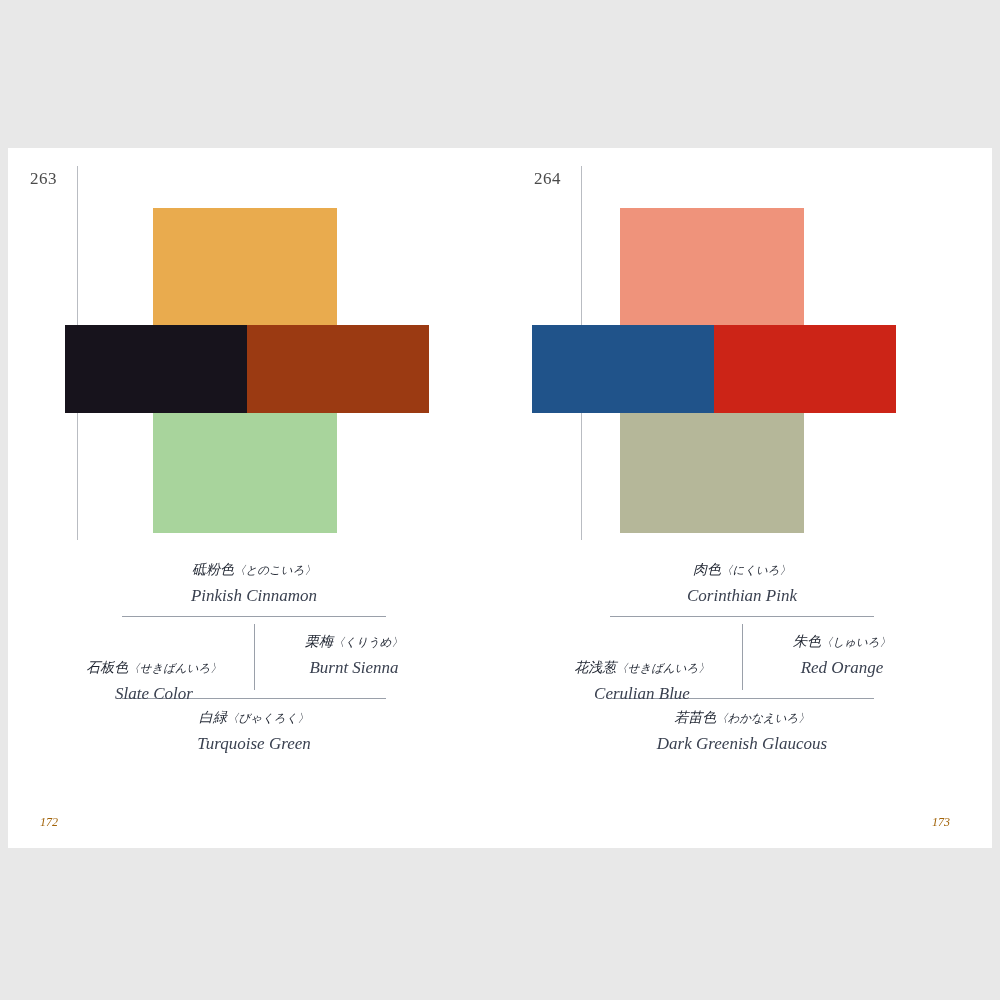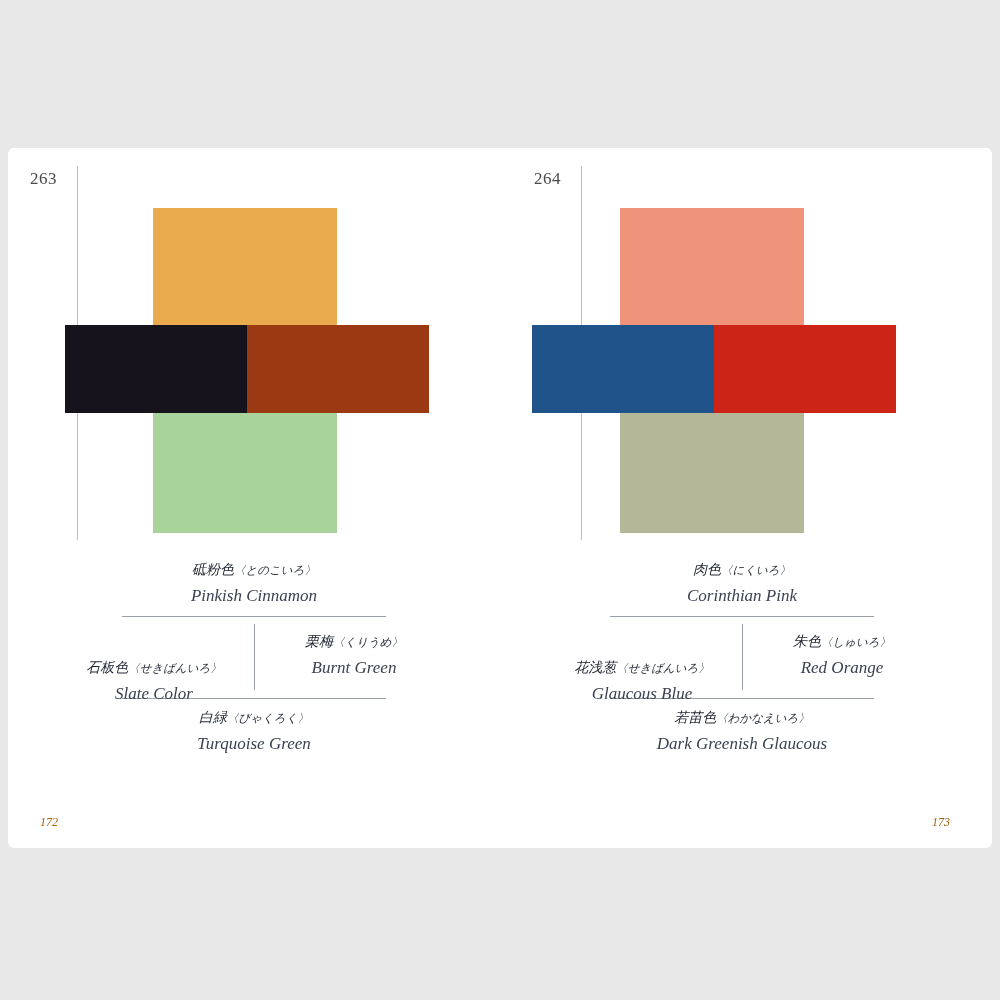--- a/index.html
+++ b/index.html
@@ -176,21 +176,21 @@
     font-size: 12px;
     font-style: italic;
     color: #a16207;
   }
   .page-left  .folio { left: 32px; }
   .page-right .folio { right: 42px; margin-top: 20px; }
 </style>
 </head>
 <body style="background: rgb(232, 232, 232);">
 
-<div id="spread" style="background: rgb(255, 255, 255); border-radius: 6px;">
+<div id="spread" style="background: rgb(255, 255, 255);">
 
   <div class="page page-left">
 
     <div class="plate-marker">
       <div class="plate-number">263</div>
       <div class="plate-rule"></div>
     </div>
 
     <div class="cross">
       <div class="swatch sw-top" style="background: rgb(233, 171, 78);"></div>
@@ -209,21 +209,21 @@
         <div class="en">Pinkish Cinnamon</div>
       </div>
 
       <div class="label-cell cell-left">
         <div class="jp"><span>石板色</span><span class="kana">〈せきばんいろ〉</span></div>
         <div class="en">Slate Color</div>
       </div>
 
       <div class="label-cell cell-right">
         <div class="jp"><span>栗梅</span><span class="kana">〈くりうめ〉</span></div>
-        <div class="en">Burnt Green</div>
+        <div class="en">Burnt Sienna</div>
       </div>
 
       <div class="label-cell cell-bottom">
         <div class="jp"><span>白緑</span><span class="kana">〈びゃくろく〉</span></div>
         <div class="en">Turquoise Green</div>
       </div>
     </div>
 
     <div class="folio">172</div>
   </div>
@@ -247,21 +247,21 @@
       <div class="rule-h bottom"></div>
       <div class="rule-v"></div>
 
       <div class="label-cell cell-top">
         <div class="jp"><span>肉色</span><span class="kana">〈にくいろ〉</span></div>
         <div class="en">Corinthian Pink</div>
       </div>
 
       <div class="label-cell cell-left">
         <div class="jp"><span>花浅葱</span><span class="kana">〈せきばんいろ〉</span></div>
-        <div class="en">Glaucous Blue</div>
+        <div class="en">Cerulian Blue</div>
       </div>
 
       <div class="label-cell cell-right">
         <div class="jp"><span>朱色</span><span class="kana">〈しゅいろ〉</span></div>
         <div class="en">Red Orange</div>
       </div>
 
       <div class="label-cell cell-bottom">
         <div class="jp"><span>若苗色</span><span class="kana">〈わかなえいろ〉</span></div>
         <div class="en">Dark Greenish Glaucous</div>

